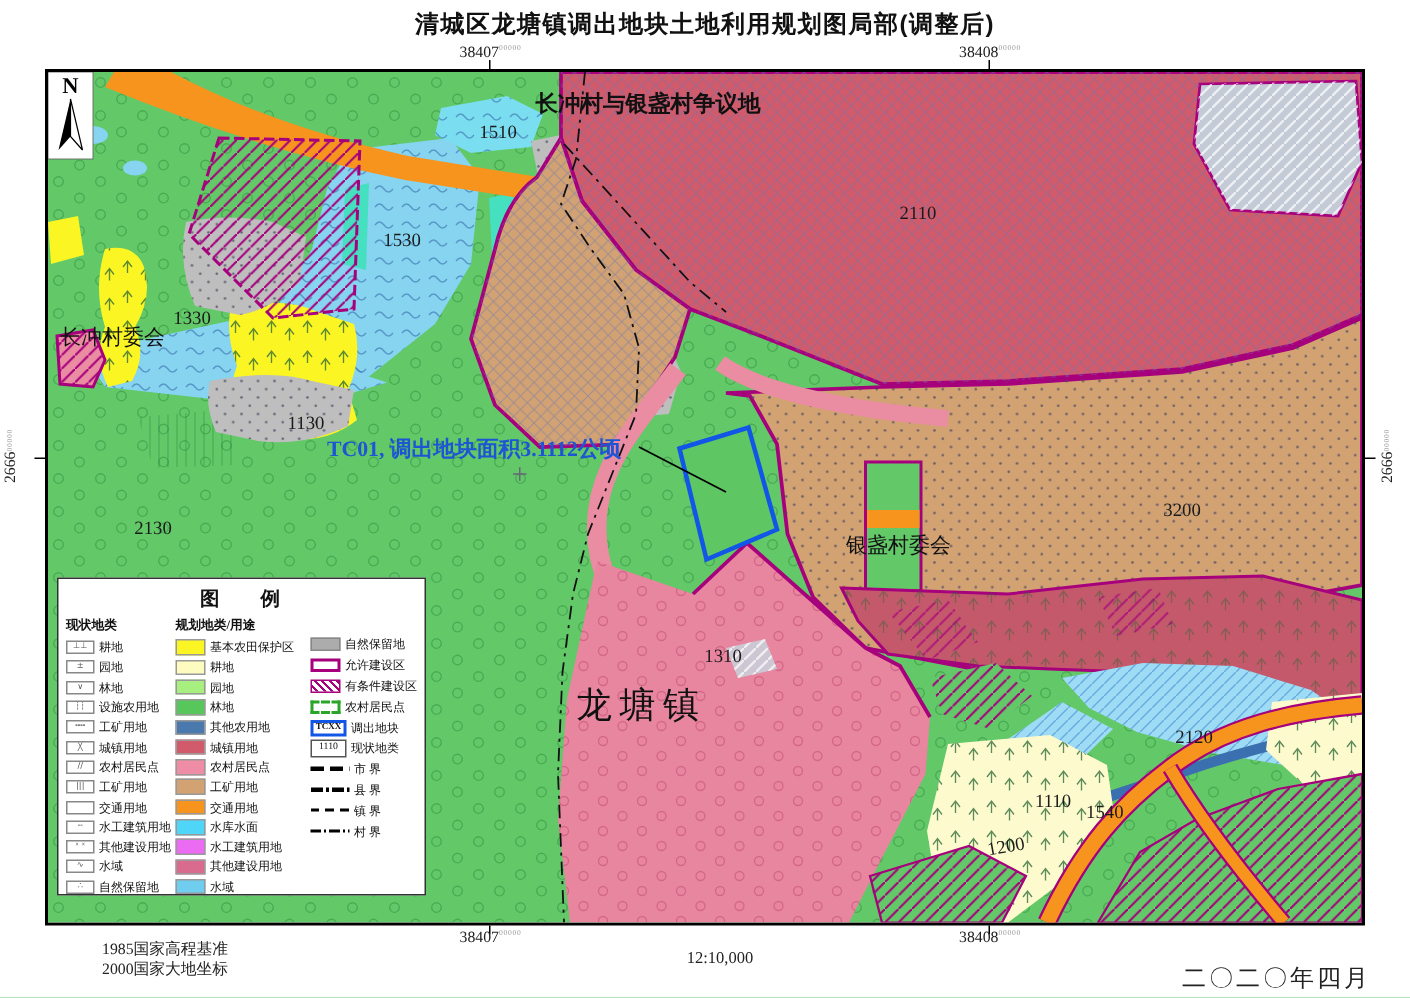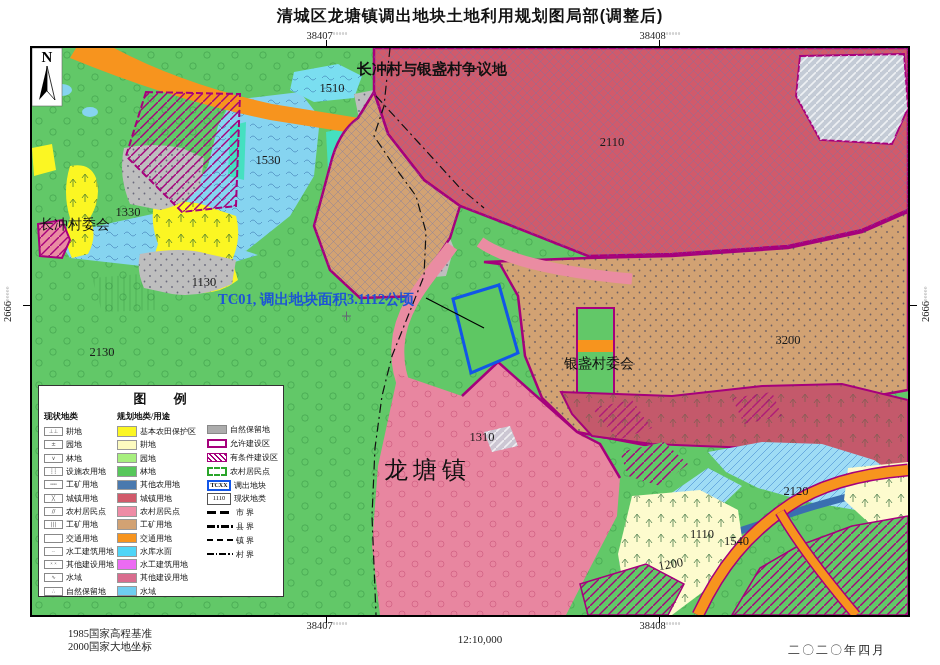--- a/index.html
+++ b/index.html
@@ -29,21 +29,21 @@
     position:absolute;writing-mode:vertical-rl;transform:rotate(180deg);
     font-family:"Liberation Serif",serif;font-size:10.5px;color:#222;height:64px;text-align:center;
   }
   .coord-side .sup{font-size:5px;color:#999;letter-spacing:.5px;}
   
   .datum{position:absolute;left:68px;top:627px;font-family:"Liberation Serif",serif;
     font-size:10.5px;line-height:13px;color:#222;}
   .scale{position:absolute;left:440px;top:633px;width:80px;text-align:center;
     font-family:"Liberation Serif",serif;font-size:11px;color:#222;}
   .mapdate{position:absolute;left:788px;top:642px;font-family:"Liberation Serif",serif;
-    font-size:12px;letter-spacing:2px;color:#222;}
+    font-size:16px;letter-spacing:2px;color:#222;}
   
   .legend{
     position:absolute;left:6px;top:337px;width:246px;height:212px;background:#fff;
     border:1.2px solid #333;box-sizing:border-box;padding:3px 5px;z-index:5;
     font-family:"Liberation Serif",serif;
   }
   .legend-title{text-align:center;font-size:13px;font-weight:bold;letter-spacing:12px;
     margin:1px 0 2px 10px;}
   .legend-cols{display:flex;gap:3px;justify-content:flex-end;}
   .lcol{display:flex;flex-direction:column;}

